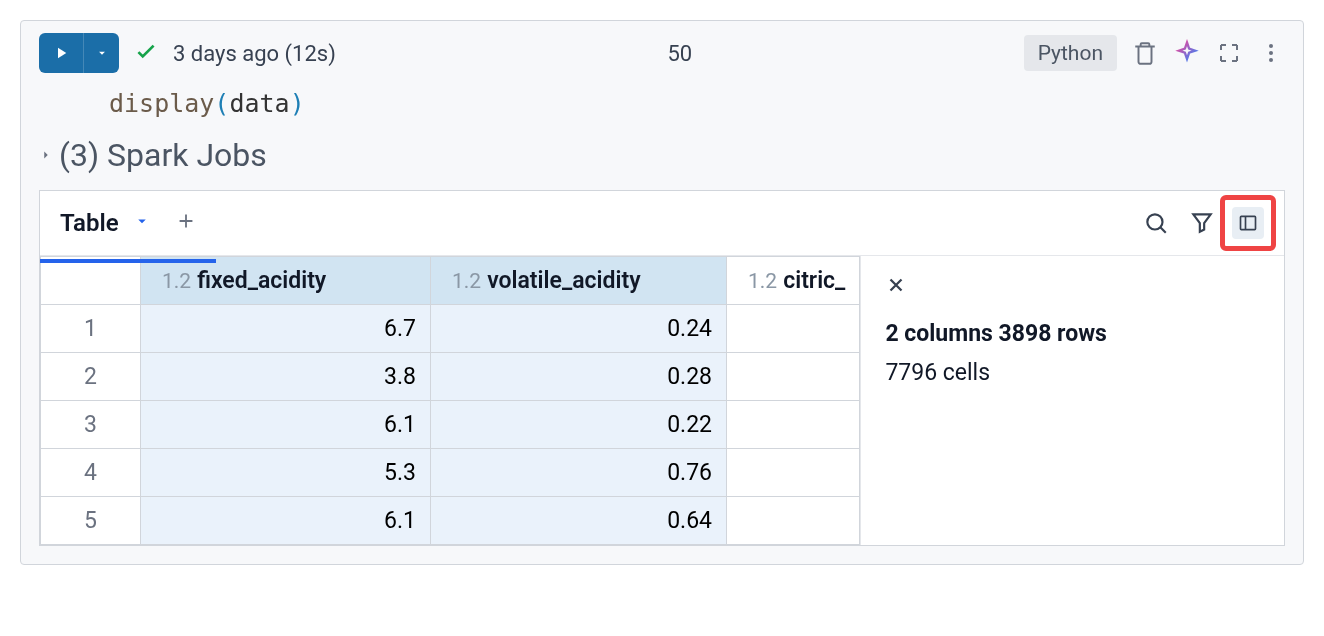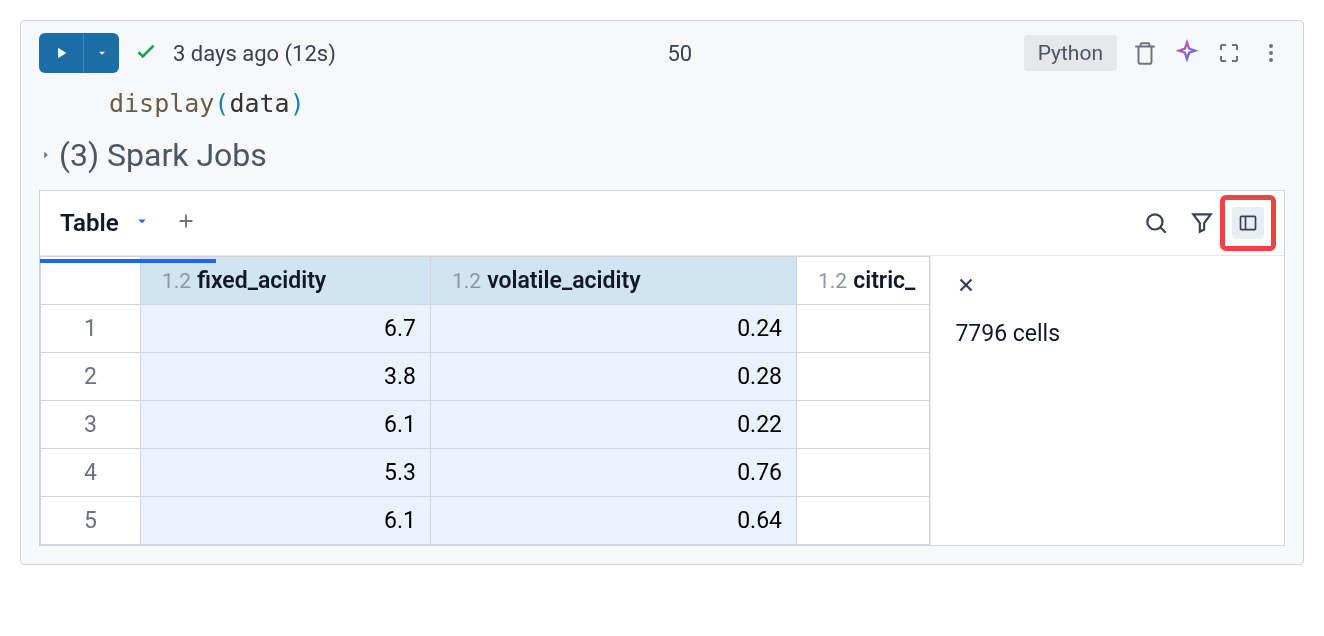--- a/index.html
+++ b/index.html
@@ -175,21 +175,21 @@
   background: #fff;
 }
 .col-header {
   text-align: left;
 }
 .col-header.selected { background: #d1e4f2; }
 .type-prefix { color: #8a97a5; font-size: 21px; margin-right: 6px; }
 .col-name { font-weight: 600; color: #111827; }
 td.selected-cell { background: #eaf2fb; }
 .col-1 { width: 290px; }
-.col-2 { width: 366px; }
+.col-2 { width: 296px; }
 .col-3 { width: 129px; margin-left: 24px; }
 .selection-pane {
   flex: 1;
   padding: 18px 24px;
   border-left: 1px solid #e5e7eb;
 }
 .pane-header {
   display: flex;
   align-items: center;
   justify-content: space-between;
@@ -356,17 +356,18 @@
       </div>
 
       <div class="selection-pane">
         <div class="pane-header">
           <span class="close-icon">
             <svg width="22" height="22" viewBox="0 0 24 24" fill="none" stroke="currentColor" stroke-width="2.5">
                 <path d="M6 6l12 12M6 18L18 6"></path>
               </svg>
           </span>
         </div>
+        <div class="pane-line1">2 columns 3898 rows</div>
         <div class="pane-line2">7796 cells</div>
       </div>
     </div>
   </div>
 </div>
 
 </body></html>

